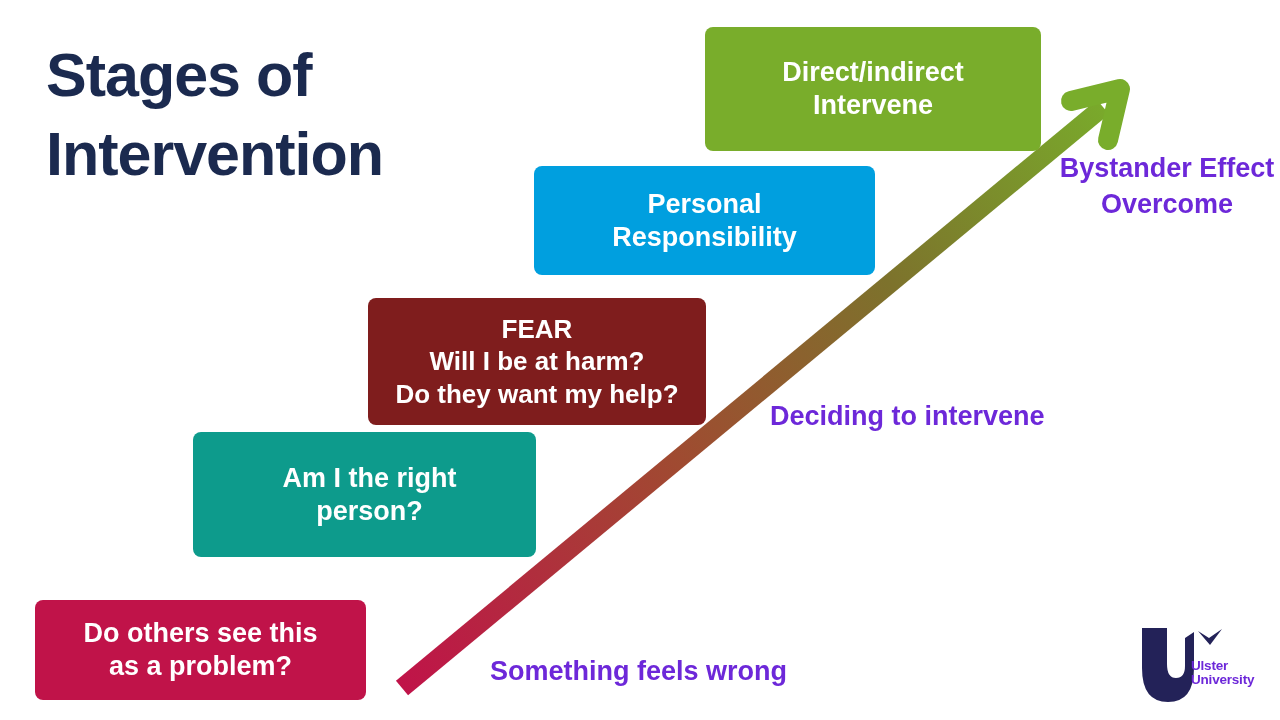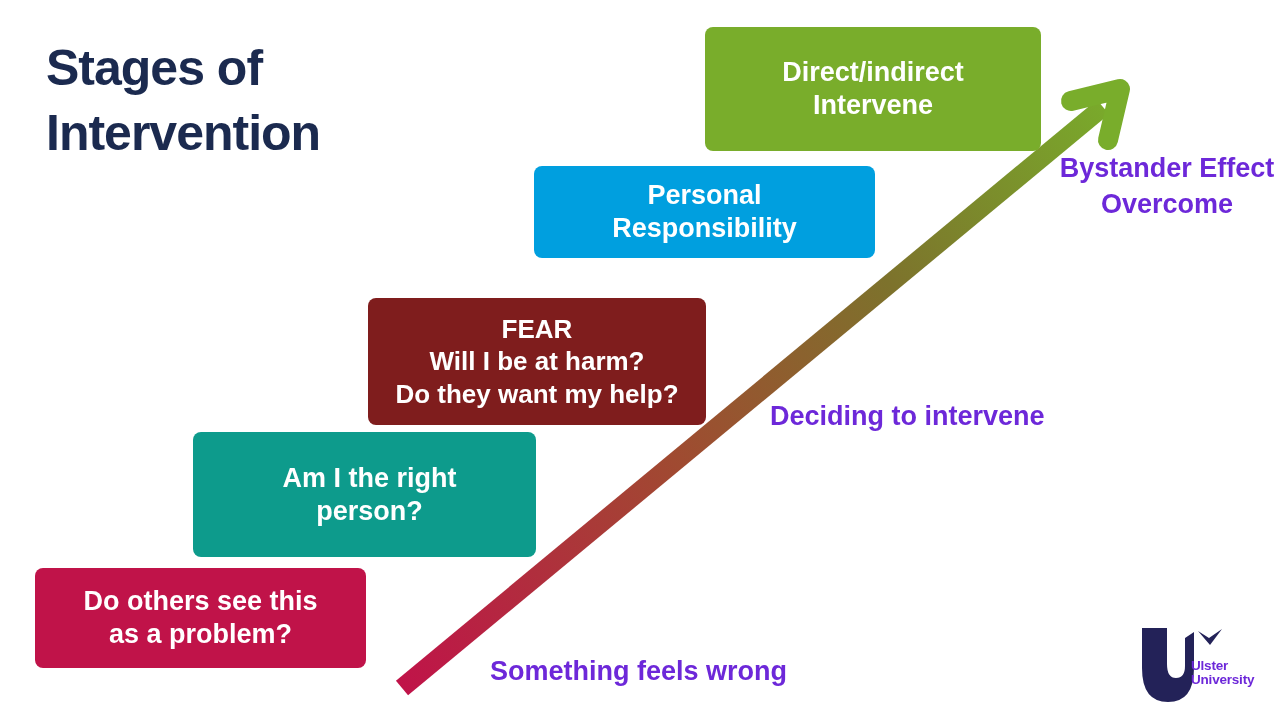--- a/index.html
+++ b/index.html
@@ -11,21 +11,21 @@
     width: 1280px;
     height: 720px;
     background: #ffffff;
     overflow: hidden;
   }
 
   .page-title {
     position: absolute;
     left: 46px;
     top: 36px;
-    font-size: 50px;
+    font-size: 61px;
     font-weight: bold;
     line-height: 1.3;
     color: #1b2a4f;
     white-space: pre-line;
     letter-spacing: -1px;
   }
 
   .arrow-svg {
     position: absolute;
     left: 0; top: 0;
@@ -42,25 +42,25 @@
     padding: 8px 14px;
   }
   .stage-label {
     color: #ffffff;
     font-weight: bold;
     font-size: 27px;
     line-height: 1.22;
     text-align: center;
     white-space: pre-line;
   }
-  .stage-1 { left: 35px;  top: 568px; width: 331px; height: 100px; justify-content: center; }
+  .stage-1 { left: 35px;  top: 600px; width: 331px; height: 100px; justify-content: center; }
   .stage-2 { left: 193px; top: 432px; width: 343px; height: 125px; padding-left: 24px; }
   .stage-3 { left: 368px; top: 298px; width: 338px; height: 127px; }
   .stage-3 .stage-label { font-size: 26px; line-height: 1.25; }
-  .stage-4 { left: 534px; top: 166px; width: 341px; height: 92px; }
+  .stage-4 { left: 534px; top: 166px; width: 341px; height: 109px; }
   .stage-5 { left: 705px; top: 27px;  width: 336px; height: 124px; }
 
   .arrow-caption {
     position: absolute;
     color: #6d28d9;
     font-weight: bold;
     font-size: 27px;
     white-space: pre-line;
   }
   .caption-bottom { left: 490px;  top: 656px; width: 300px; }

